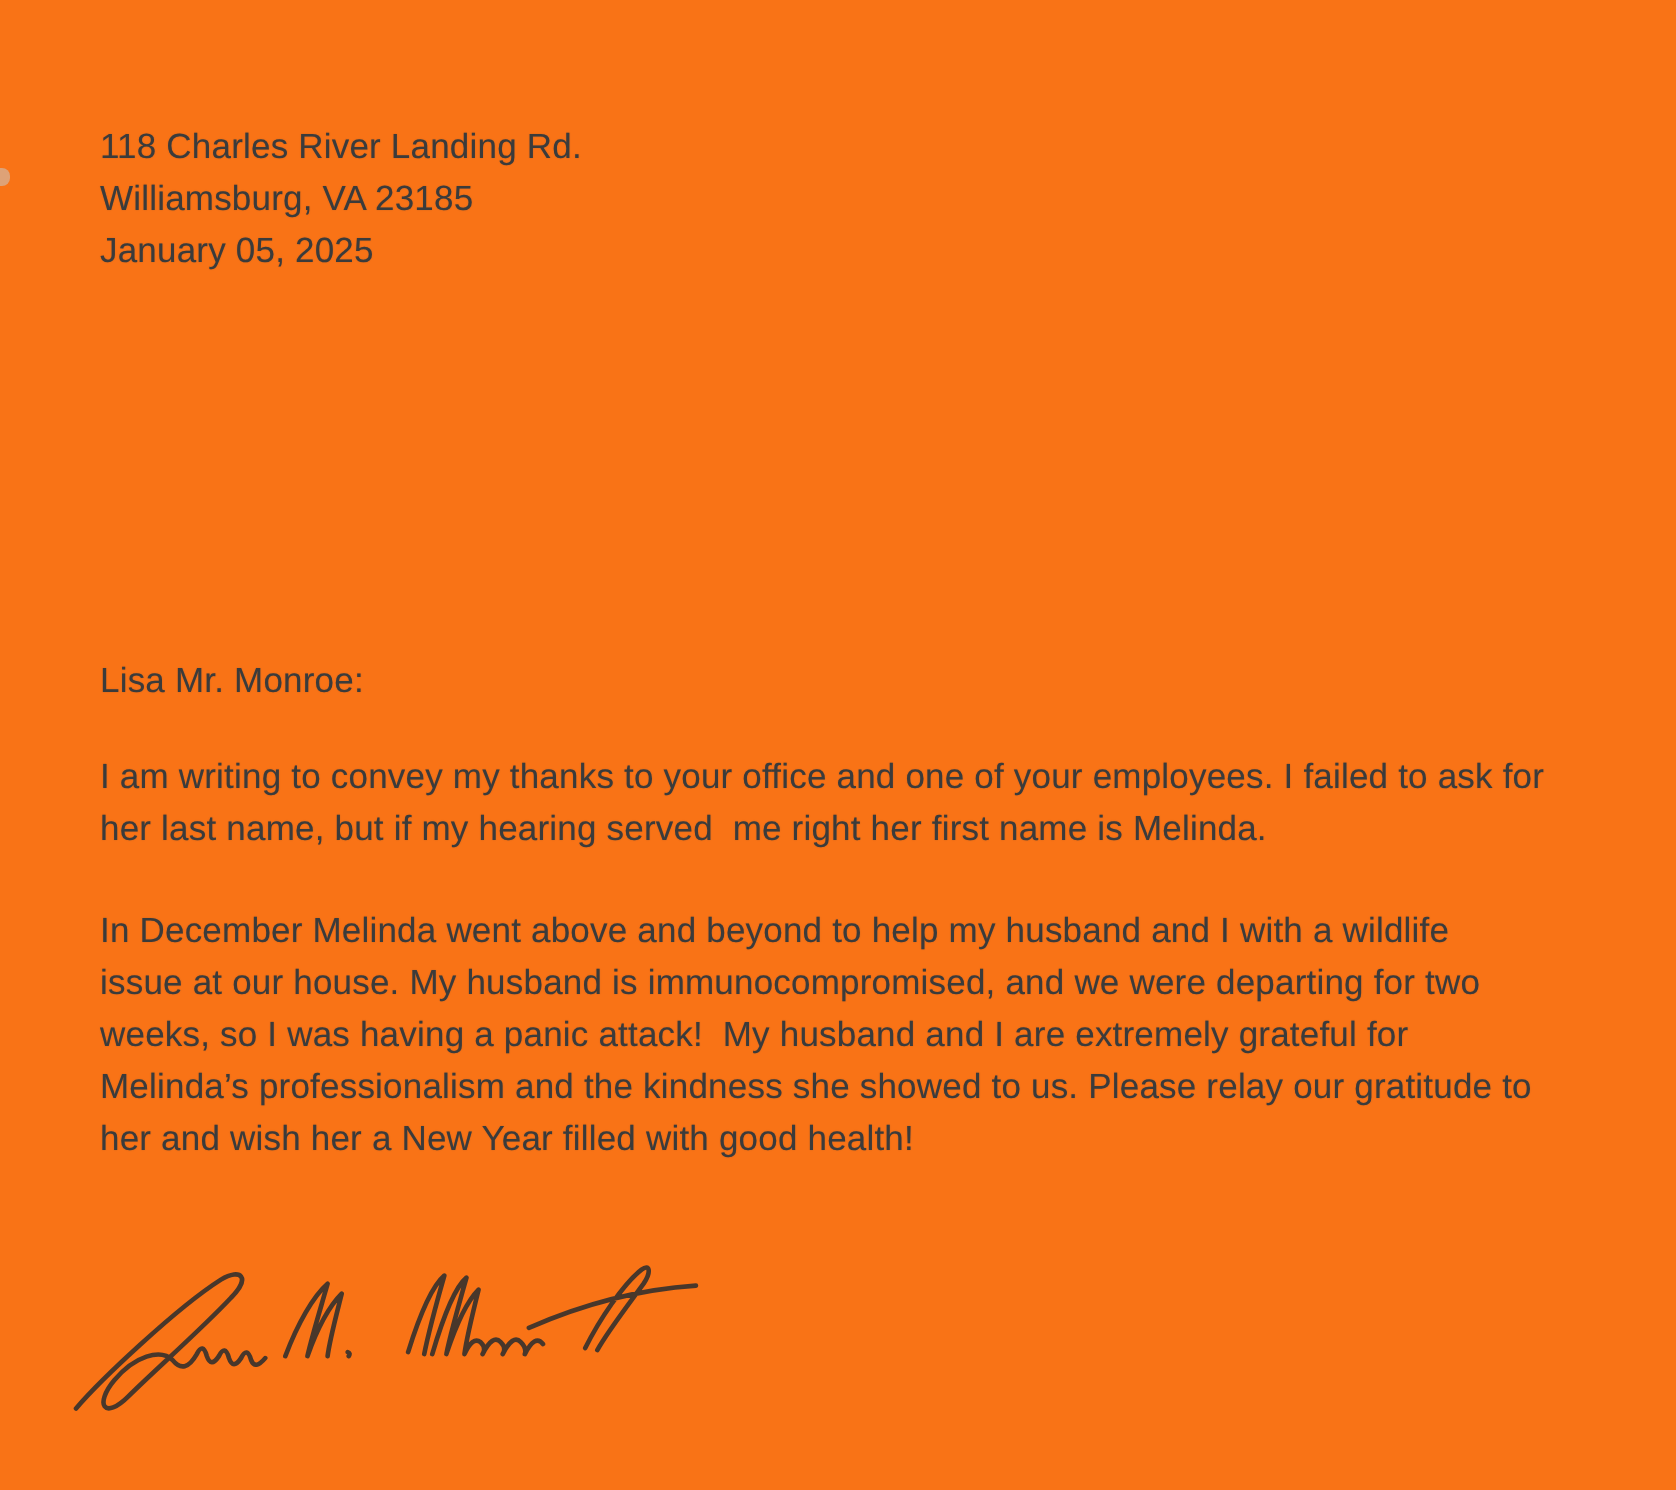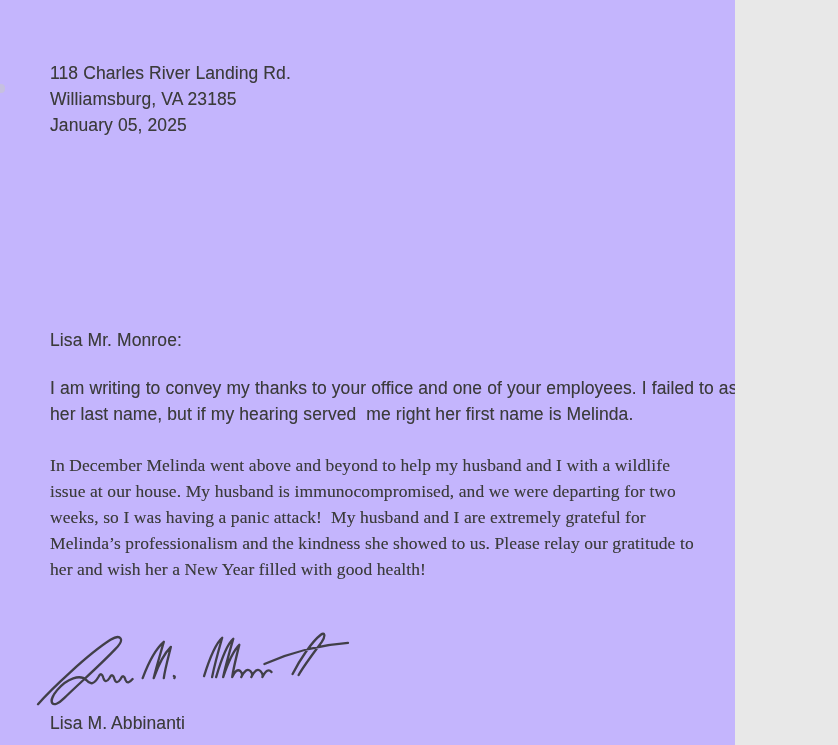--- a/index.html
+++ b/index.html
@@ -2,41 +2,41 @@
 <html><head>
 <meta charset="utf-8">
 <style>
   html, body {
     margin: 0;
     padding: 0;
     background: #e8e8e8;
   }
   .page {
     position: relative;
-    width: 735px;
+    width: 838px;
     height: 745px;
-    background: #c4b5fd;
+    background: #f97316;
     overflow: hidden;
     font-family: "Liberation Sans", "DejaVu Sans", sans-serif;
     color: #3b3b3b;
   }
   .block {
     position: absolute;
     left: 50px;
     white-space: pre-wrap;
     font-size: 17.5px;
     letter-spacing: 0.1px;
     text-shadow: 0 0 0.6px rgba(70,70,70,0.45);
   }
   .sender-block    { top: 60px;  line-height: 26px; }
   .recipient-block { top: 184px; line-height: 23.5px; }
   .salutation      { top: 327px; line-height: 26px; }
   .para            { line-height: 26px; width: 758px; }
   .para-1          { top: 375px; }
-  .para-2          { top: 452px; font-family: Liberation Serif, serif; }
+  .para-2          { top: 452px; }
   .closing         { top: 597px; line-height: 26px; }
   .signer-name     { top: 711px; line-height: 24px; }
   .signature-wrap {
     position: absolute;
     left: 36px;
     top: 630px;
     width: 318px;
     height: 78px;
   }
   .signature-wrap svg { display: block; width: 100%; height: 100%; }
@@ -123,15 +123,14 @@
         Q 230 35, 234 40
         M 255 42
         C 262 28, 274 10, 283 3
         C 287 0, 288 4, 284 10
         C 276 21, 266 34, 261 43
         M 227 32
         C 252 21, 280 13, 310 11"></path>
     </svg>
   </div>
 
-  <div class="block signer-name">Lisa M. Abbinanti</div>
 
 </div>
 
 </body></html>

